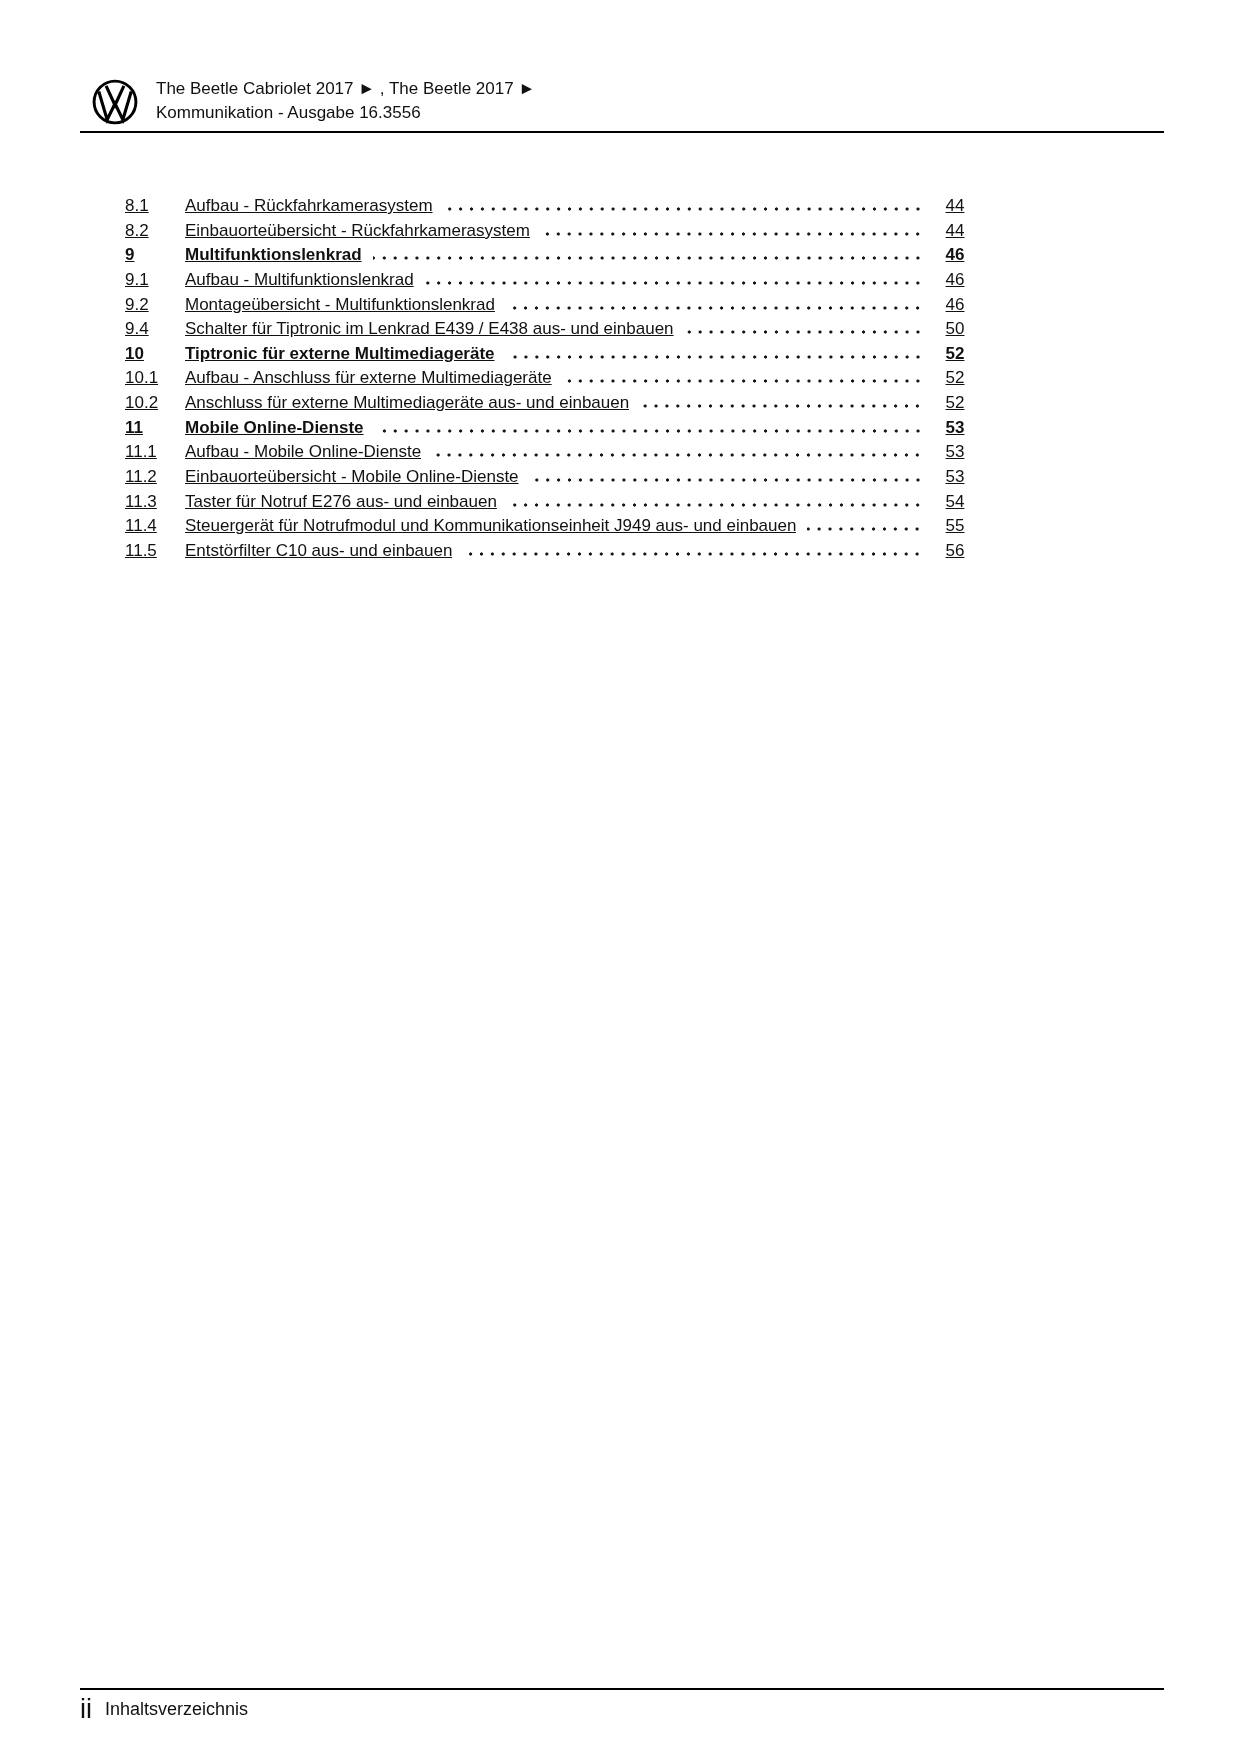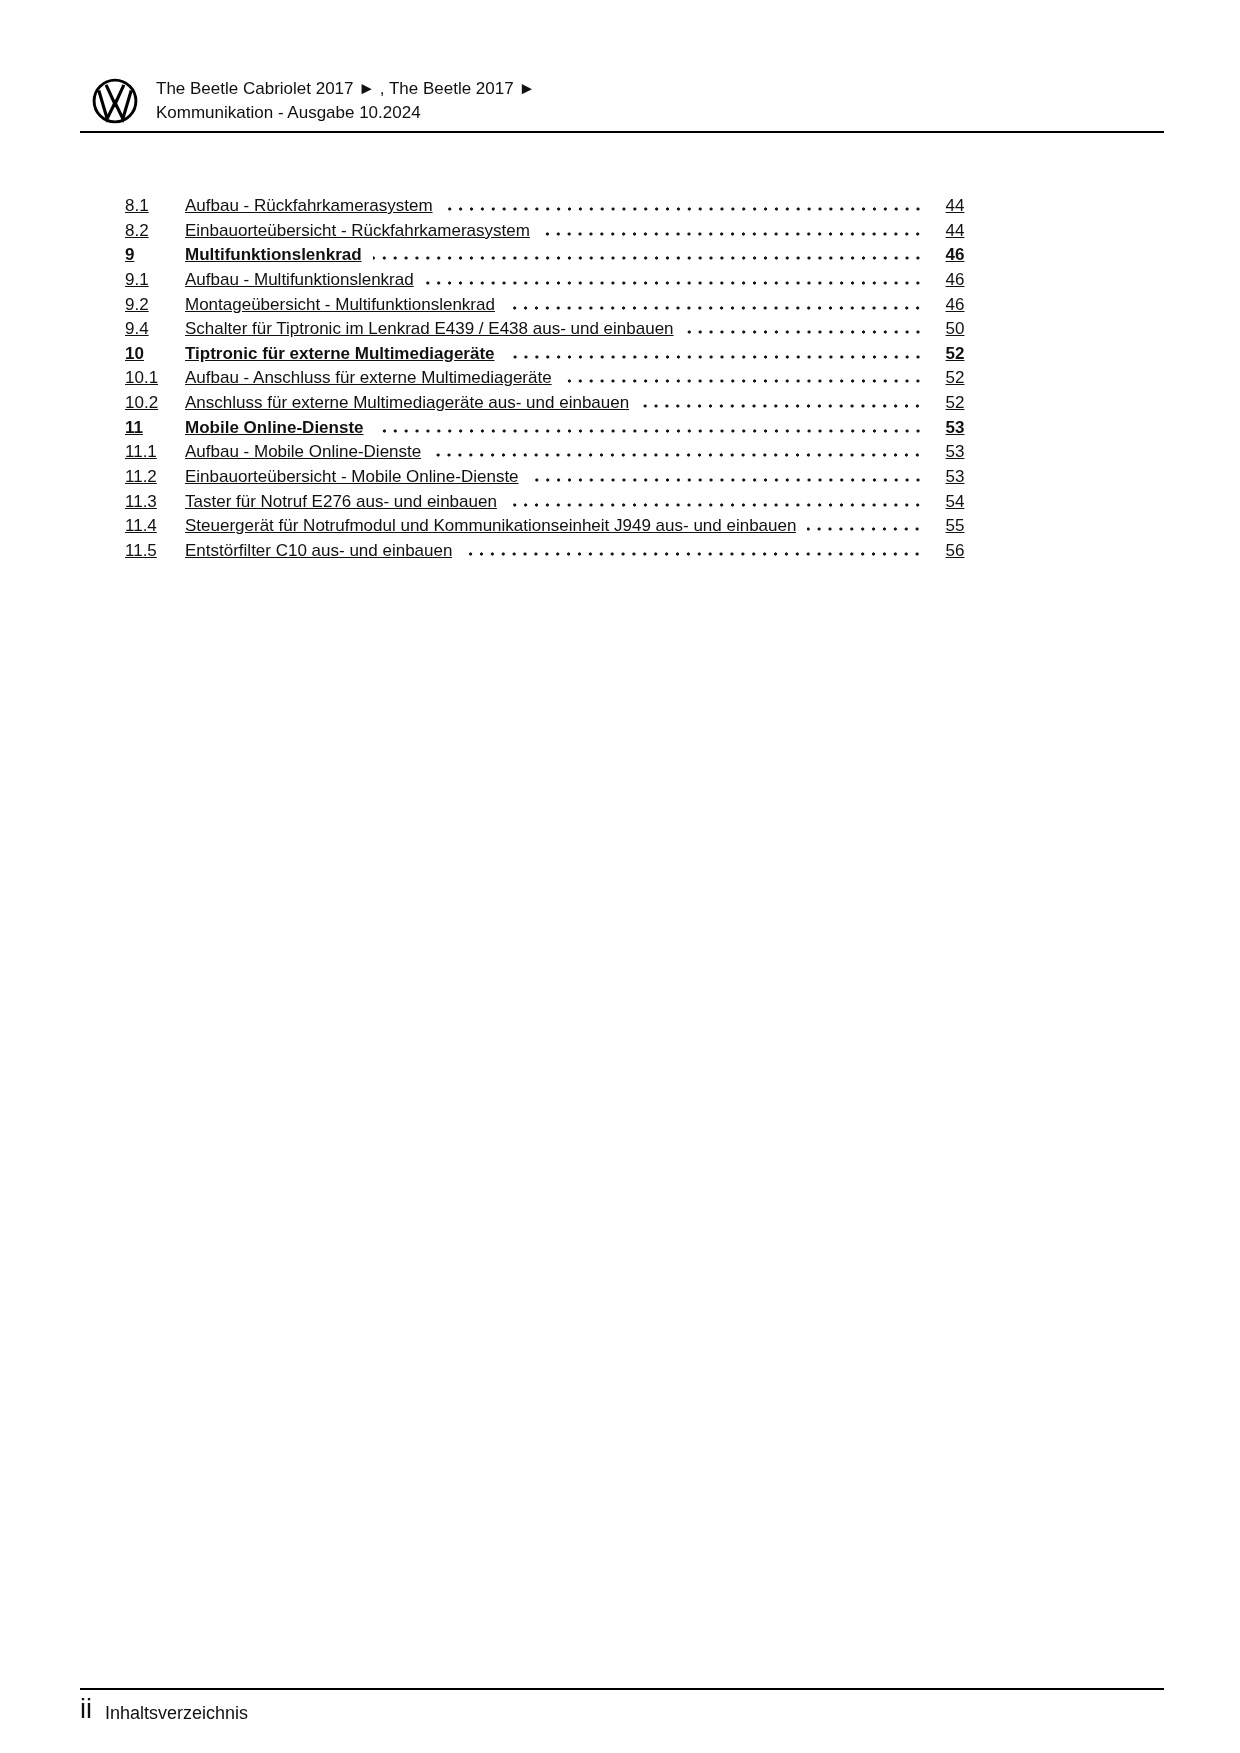--- a/index.html
+++ b/index.html
@@ -15,21 +15,21 @@
     color: #111;
     overflow: hidden;
   }
 
   
   .header {
     position: absolute;
     top: 76px;
     left: 92px;
     display: flex;
-    align-items: center;
+    align-items: flex-end;
     gap: 18px;
   }
   .logo {
     width: 46px;
     height: 46px;
     flex: 0 0 auto;
   }
   .header-text {
     padding-top: 1px;
     font-size: 17px;
@@ -97,21 +97,21 @@
     left: 80px;
     width: 1084px;
     height: 2px;
     background: #000;
   }
   .footer {
     position: absolute;
     top: 1694px;
     left: 80px;
     display: flex;
-    align-items: flex-end;
+    align-items: center;
     gap: 13px;
   }
   .footer-num {
     font-size: 27px;
     line-height: 30px;
   }
   .footer-label {
     font-size: 18px;
   }
 </style>
@@ -121,21 +121,21 @@
 <div class="header">
   <div class="logo">
     <svg width="46" height="46" viewBox="0 0 44 44" aria-hidden="true">
       <circle cx="22" cy="22" r="20" fill="none" stroke="#000" stroke-width="2.8"></circle>
       <path d="M13.5 6.5 L22 25 L30.5 6.5" fill="none" stroke="#000" stroke-width="3" stroke-linejoin="miter"></path>
       <path d="M6.5 12 L14.5 39 L22 23.5 L29.5 39 L37.5 12" fill="none" stroke="#000" stroke-width="3" stroke-linejoin="miter"></path>
     </svg>
   </div>
   <div class="header-text">
     <div>The Beetle Cabriolet 2017 ► , The Beetle 2017 ►</div>
-    <div>Kommunikation - Ausgabe 10.2024</div>
+    <div>Kommunikation - Ausgabe 16.3556</div>
   </div>
 </div>
 
 <div class="header-rule"></div>
 
 <div class="toc">
   <div class="toc-row">
     <span class="toc-num">8.1</span>
     <span class="toc-title">Aufbau - Rückfahrkamerasystem</span>
     <span class="toc-leader"></span>

